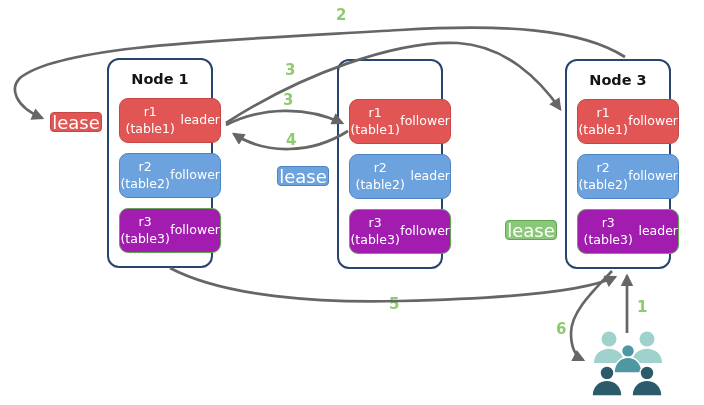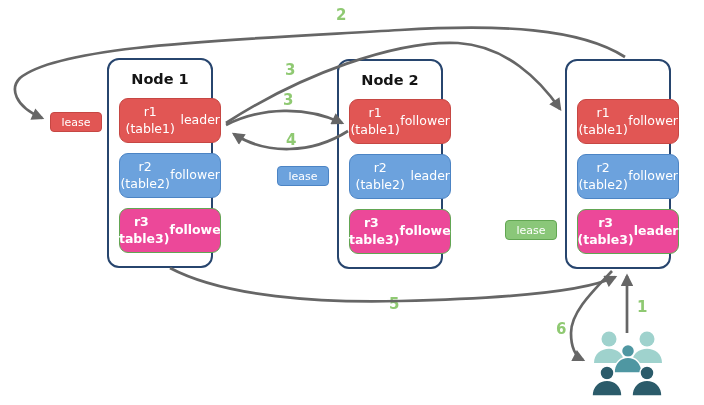--- a/index.html
+++ b/index.html
@@ -14,26 +14,26 @@
   .node-2{left:337px;top:59px;}
   .node-3{left:565px;top:59px;}
 
   
   .replica{position:absolute;left:10px;width:102px;height:45px;border-radius:9px;
            color:#ffffff;font-size:12.5px;line-height:1.3;text-align:center;
            display:flex;flex-direction:row;align-items:center;justify-content:center;
            box-sizing:border-box;}
   .replica.red  {background:#e15654;border:1.5px solid #c64743;}
   .replica.blue {background:#6ca2dd;border:1.5px solid #4c84c4;}
-  .replica.green{background:#ec4899;border:1.5px solid #62a653;font-weight:bold;}
+  .replica.green{background:#a21caf;border:1.5px solid #62a653;}
   .pos-r1{top:38px;} .pos-r2{top:93px;} .pos-r3{top:148px;}
 
   
   .lease{position:absolute;width:52px;height:20px;border-radius:4px;color:#fff;
-         font-size:11px;display:flex;align-items:center;justify-content:center;
+         font-size:18px;display:flex;align-items:center;justify-content:center;
          box-sizing:border-box;}
   .lease.red  {background:#e15654;border:1.5px solid #c64743;left:50px;top:112px;}
   .lease.blue {background:#6ca2dd;border:1.5px solid #4c84c4;left:277px;top:166px;}
   .lease.green{background:#8ac779;border:1.5px solid #62a653;left:505px;top:220px;}
 
   
   .step{position:absolute;color:#8fc972;font-weight:bold;font-size:15px;}
   .step-2 {left:336px;top:6px;}
   .step-3a{left:285px;top:61px;}
   .step-3b{left:283px;top:91px;}
@@ -60,36 +60,36 @@
       <span>r2 (table2)</span>
       <span>follower</span>
     </div>
     <div class="replica green pos-r3">
       <span>r3 (table3)</span>
       <span>follower</span>
     </div>
   </div>
 
   <div class="node node-2">
-    <div class="node-title">Node 2</div>
     <div class="replica red pos-r1">
       <span>r1 (table1)</span>
       <span>follower</span>
     </div>
     <div class="replica blue pos-r2">
       <span>r2 (table2)</span>
       <span>leader</span>
     </div>
     <div class="replica green pos-r3">
       <span>r3 (table3)</span>
       <span>follower</span>
     </div>
   </div>
 
   <div class="node node-3">
+    <div class="node-title">Node 3</div>
     <div class="replica red pos-r1">
       <span>r1 (table1)</span>
       <span>follower</span>
     </div>
     <div class="replica blue pos-r2">
       <span>r2 (table2)</span>
       <span>follower</span>
     </div>
     <div class="replica green pos-r3">
       <span>r3 (table3)</span>

